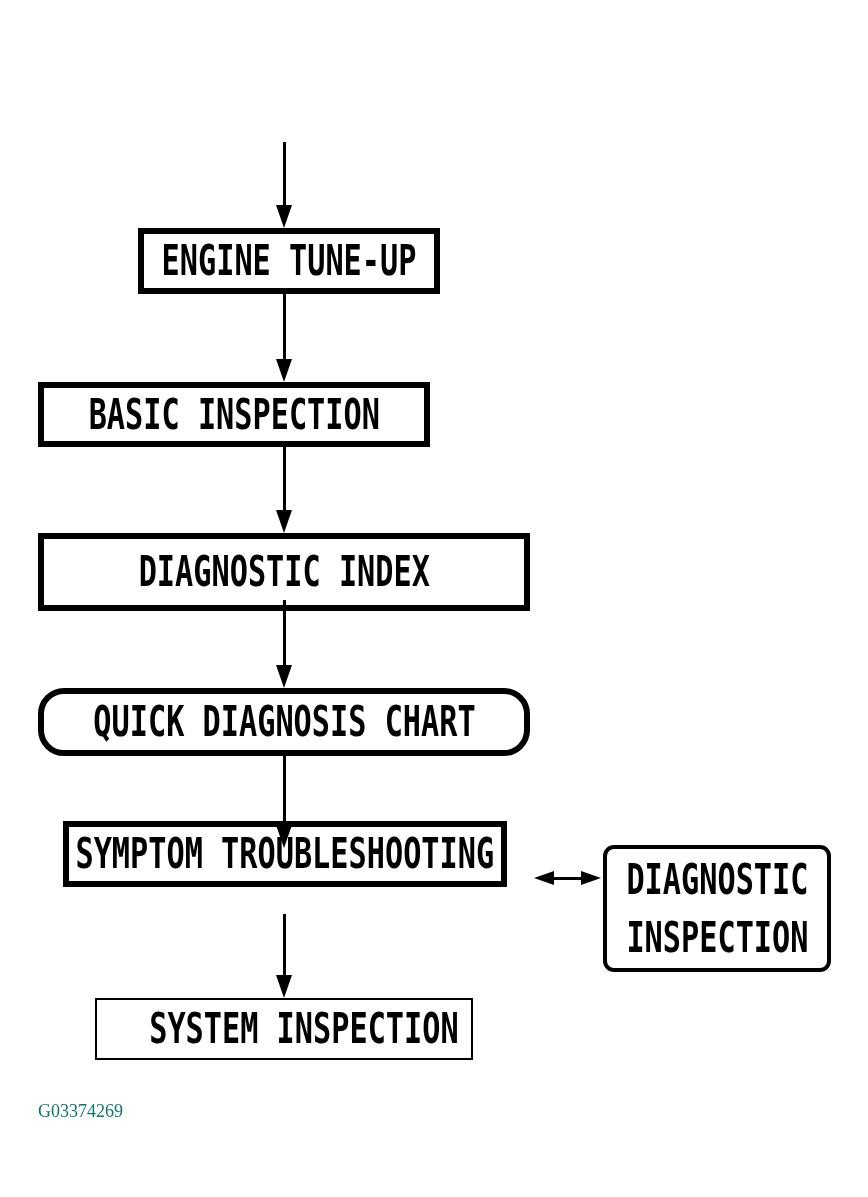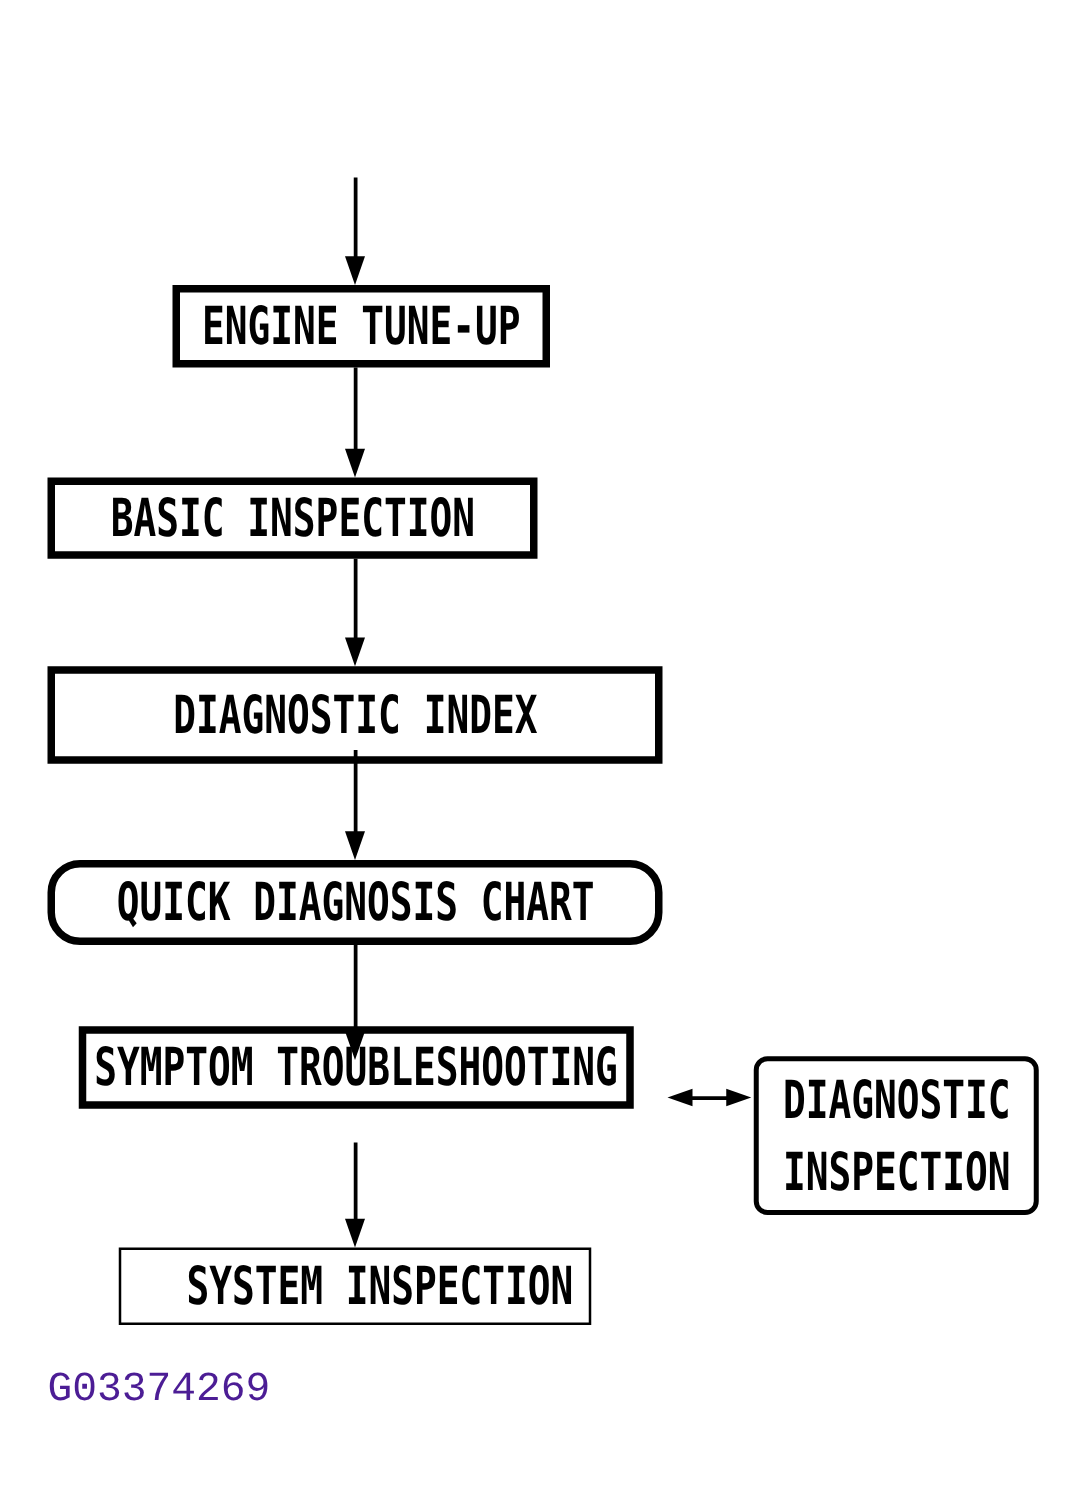--- a/index.html
+++ b/index.html
@@ -75,24 +75,24 @@
     width: 0;
     height: 0;
     border-top: 7px solid transparent;
     border-bottom: 7px solid transparent;
     border-left: 20px solid #000000;
   }
   .caption {
     position: absolute;
     left: 38px;
     top: 1096px;
-    font-family: Liberation Mono, monospace;
-    font-size: 33px;
+    font-family: Liberation Serif, serif;
+    font-size: 18px;
     line-height: 31px;
-    color: #4c1d95;
+    color: #0f766e;
   }
 
   
   #node-on-board        { left: 95px;  top: 73px;  width: 380px; height: 69px; }
   #node-engine          { left: 138px; top: 228px; width: 302px; height: 66px; }
   #node-basic           { left: 38px;  top: 382px; width: 392px; height: 65px; }
   #node-diag-index      { left: 38px;  top: 533px; width: 492px; height: 78px; text-align: center; }
   #node-quick           { left: 38px;  top: 688px; width: 492px; height: 68px; border-radius: 26px; }
   #node-symptom         { left: 38px;  top: 821px; width: 444px; height: 66px; margin-left: 25px; }
   #node-diag-inspection { left: 603px; top: 845px; width: 228px; height: 127px; }

